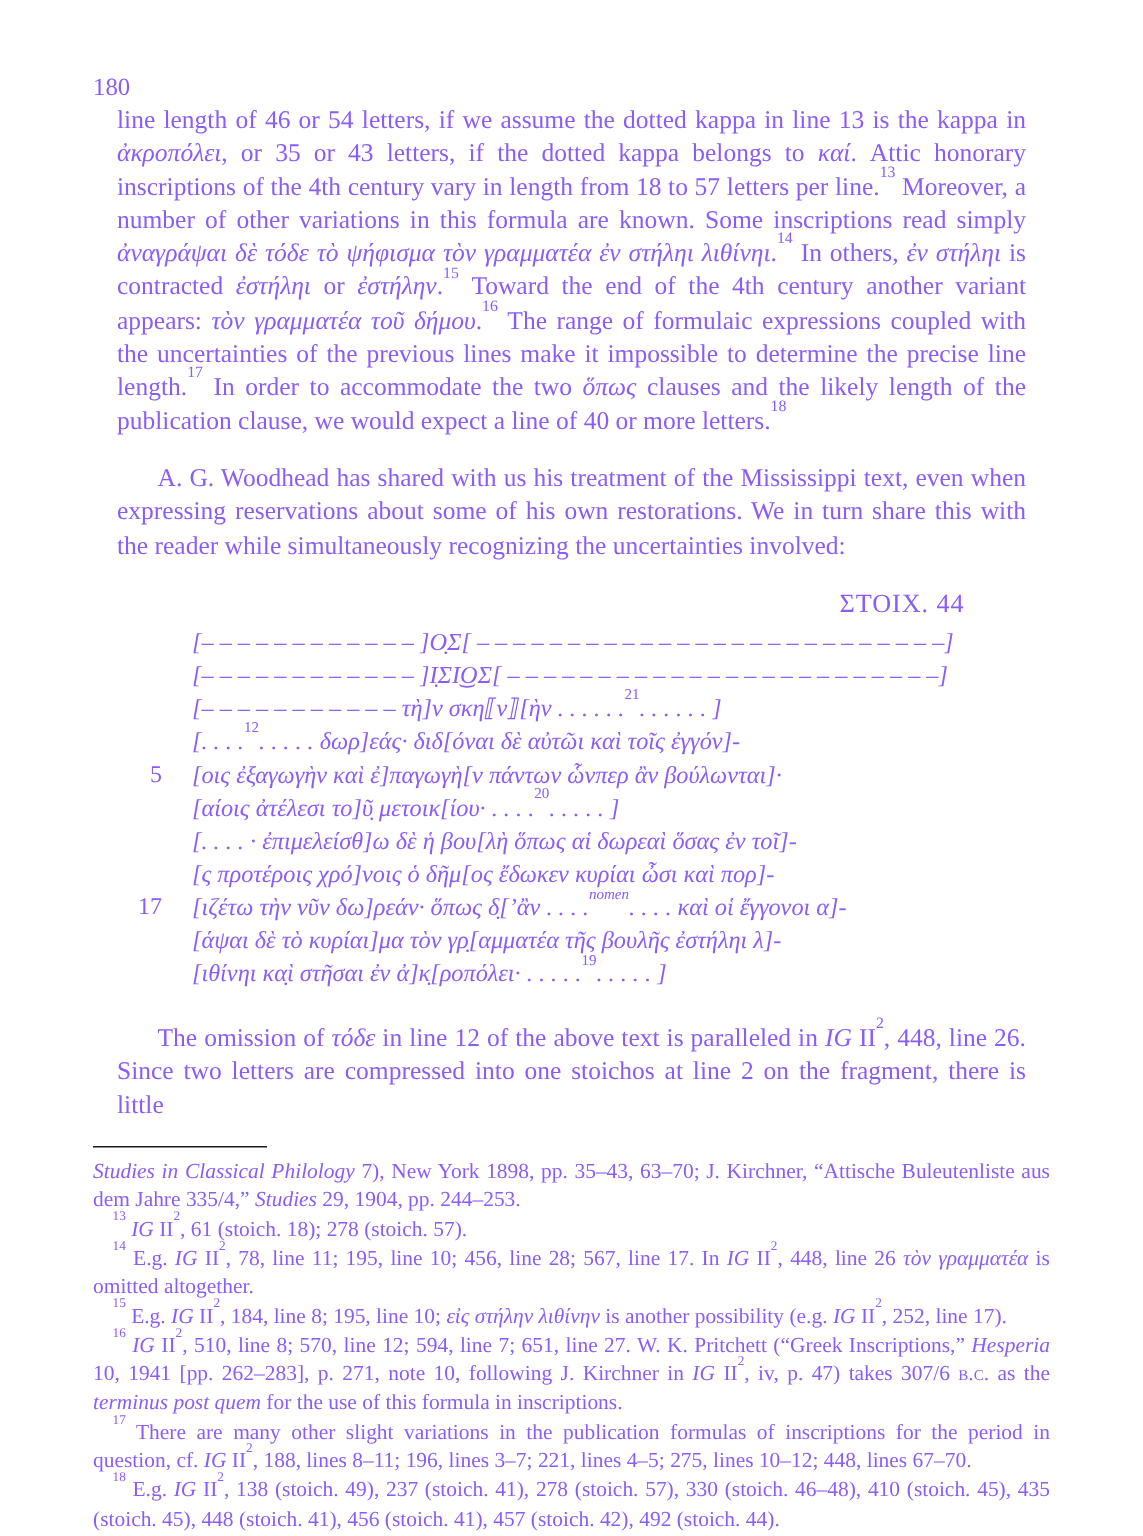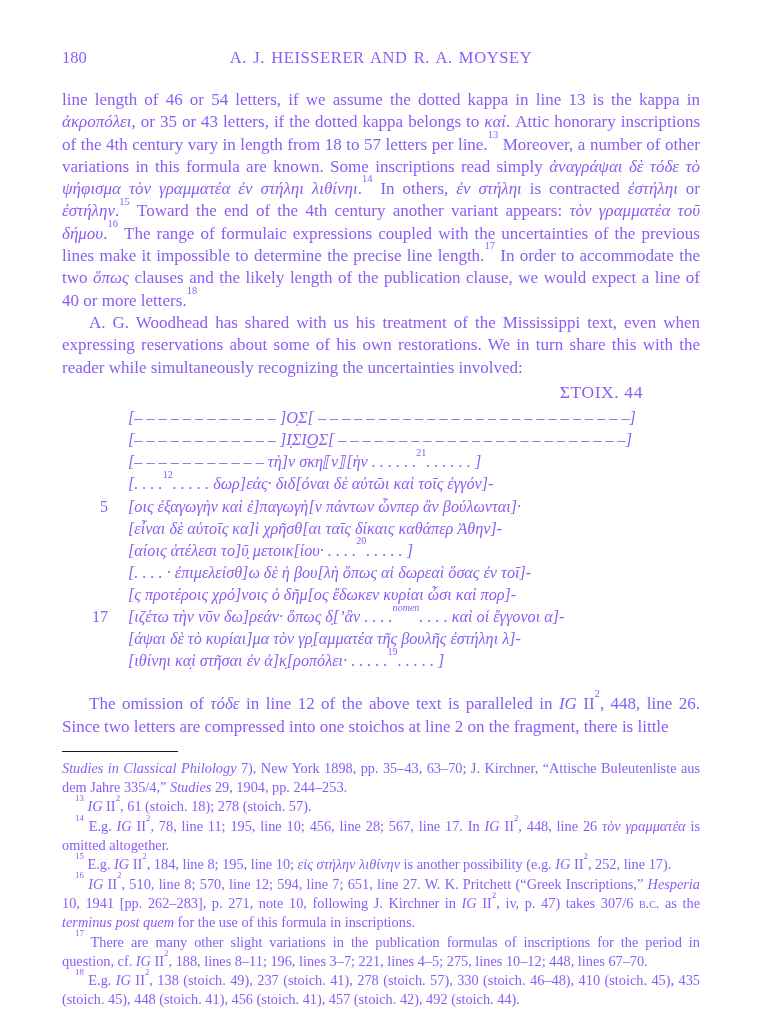--- a/index.html
+++ b/index.html
@@ -12,21 +12,21 @@
     font-family: "Liberation Serif", "DejaVu Serif", "DejaVu Sans", serif;
     overflow: hidden;
   }
   .content { padding: 48px 62px 0 62px; }
 
   .header { position: relative; text-align: center; font-size: 16.5px; margin-bottom: 21px; }
   .pageno { position: absolute; left: 0; top: 0; }
   .runhead { letter-spacing: 0.6px; word-spacing: 1.5px; }
 
   .bodytext { font-size: 17px; line-height: 22.3px; }
-  .para { margin: 0; text-align: justify; }
+  .para { margin: 16px; text-align: justify; }
   .para.indent { text-indent: 27px; }
 
   sup { font-size: 0.62em; line-height: 0; position: relative; top: -0.5em; font-style: normal; }
   sup.it { font-style: italic; }
   .sc { font-variant: small-caps; }
 
   .stoich { text-align: right; padding-right: 57px; font-size: 17.5px; letter-spacing: 0.6px; margin: 2px 0 2px 0; }
 
   .inscription { margin: 4px 0 21px 66px; }
   .insc-line { position: relative; font-size: 16.2px; line-height: 22.1px; white-space: nowrap; }
@@ -41,35 +41,33 @@
   .footnote.cont { text-indent: 0; }
 </style>
 </head>
 <body>
 
 <div class="page">
   <div class="content">
 
     <div class="header">
       <span class="pageno">180</span>
-      <span class="runhead">A. J. HEISSERER AND R. A. MOYSEY</span>
     </div>
 
     <div class="bodytext">
       <p class="para">line length of 46 or 54 letters, if we assume the dotted kappa in line 13 is the kappa in <i>ἀκροπόλει</i>, or 35 or 43 letters, if the dotted kappa belongs to <i>καί</i>. Attic honorary inscriptions of the 4th century vary in length from 18 to 57 letters per line.<sup>13</sup> Moreover, a number of other variations in this formula are known. Some inscriptions read simply <i>ἀναγράψαι δὲ τόδε τὸ ψήφισμα τὸν γραμματέα ἐν στήληι λιθίνηι</i>.<sup>14</sup> In others, <i>ἐν στήληι</i> is contracted <i>ἐστήληι</i> or <i>ἐστήλην</i>.<sup>15</sup> Toward the end of the 4th century another variant appears: <i>τὸν γραμματέα τοῦ δήμου</i>.<sup>16</sup> The range of formulaic expressions coupled with the uncertainties of the previous lines make it impossible to determine the precise line length.<sup>17</sup> In order to accommodate the two <i>ὅπως</i> clauses and the likely length of the publication clause, we would expect a line of 40 or more letters.<sup>18</sup></p>
       <p class="para indent">A. G. Woodhead has shared with us his treatment of the Mississippi text, even when expressing reservations about some of his own restorations. We in turn share this with the reader while simultaneously recognizing the uncertainties involved:</p>
       <div class="stoich">ΣΤΟΙΧ. 44</div>
 
       <div class="inscription" id="inscription">
           <div class="insc-line"><span class="insc-num"></span><span class="insc-text">[– – – – – – – – – – – – ]Ο̣Σ[ – – – – – – – – – – – – – – – – – – – – – – – – – –]</span></div>
           <div class="insc-line"><span class="insc-num"></span><span class="insc-text">[– – – – – – – – – – – – ]Ι̣ΣΙ͜ΟΣ[ – – – – – – – – – – – – – – – – – – – – – – – –]</span></div>
           <div class="insc-line"><span class="insc-num"></span><span class="insc-text">[– – – – – – – – – – – τὴ]ν σκη⟦ν⟧[ὴν . . . . . .<sup>21</sup>. . . . . . ]</span></div>
           <div class="insc-line"><span class="insc-num"></span><span class="insc-text">[. . . .<sup>12</sup>. . . . . δωρ]εάς· διδ[όναι δὲ αὐτῶι καὶ τοῖς ἐγγόν]-</span></div>
           <div class="insc-line"><span class="insc-num">5</span><span class="insc-text">[οις ἐξαγωγὴν καὶ ἐ]παγωγὴ[ν πάντων ὧνπερ ἂν βούλωνται]·</span></div>
-          <div class="insc-line"><span class="insc-num"></span><span class="insc-text">[εἶναι δὲ αὐτοῖς κα]ὶ χρῆσθ[αι ταῖς δίκαις καθάπερ Ἀθην]-</span></div>
           <div class="insc-line"><span class="insc-num"></span><span class="insc-text">[αίοις ἀτέλεσι το]ῦ̣ μετοικ[ίου· . . . .<sup>20</sup>. . . . . ]</span></div>
           <div class="insc-line"><span class="insc-num"></span><span class="insc-text">[. . . . · ἐπιμελείσθ]ω δὲ ἡ βου[λὴ ὅπως αἱ δωρεαὶ ὅσας ἐν τοῖ]-</span></div>
           <div class="insc-line"><span class="insc-num"></span><span class="insc-text">[ς προτέροις χρό]νοις ὁ δῆμ[ος ἔδωκεν κυρίαι ὦσι καὶ πορ]-</span></div>
           <div class="insc-line"><span class="insc-num">17</span><span class="insc-text">[ιζέτω τὴν νῦν δω]ρεάν· ὅπως δ̣[’ἂν . . . .<sup class="it">nomen</sup>. . . .  καὶ οἱ ἔγγονοι α]-</span></div>
           <div class="insc-line"><span class="insc-num"></span><span class="insc-text">[άψαι δὲ τὸ κυρίαι]μα τὸν γρ̣[αμματέα τῆς βουλῆς ἐστήληι λ]-</span></div>
           <div class="insc-line"><span class="insc-num"></span><span class="insc-text">[ιθίνηι κα̣ὶ στῆσαι ἐν ἀ]κ̣[ροπόλει· . . . . .<sup>19</sup>. . . . . ]</span></div>
         </div>
 
       <p class="para indent">The omission of <i>τόδε</i> in line 12 of the above text is paralleled in <i>IG</i> II<sup>2</sup>, 448, line 26. Since two letters are compressed into one stoichos at line 2 on the fragment, there is little</p>
     </div>

